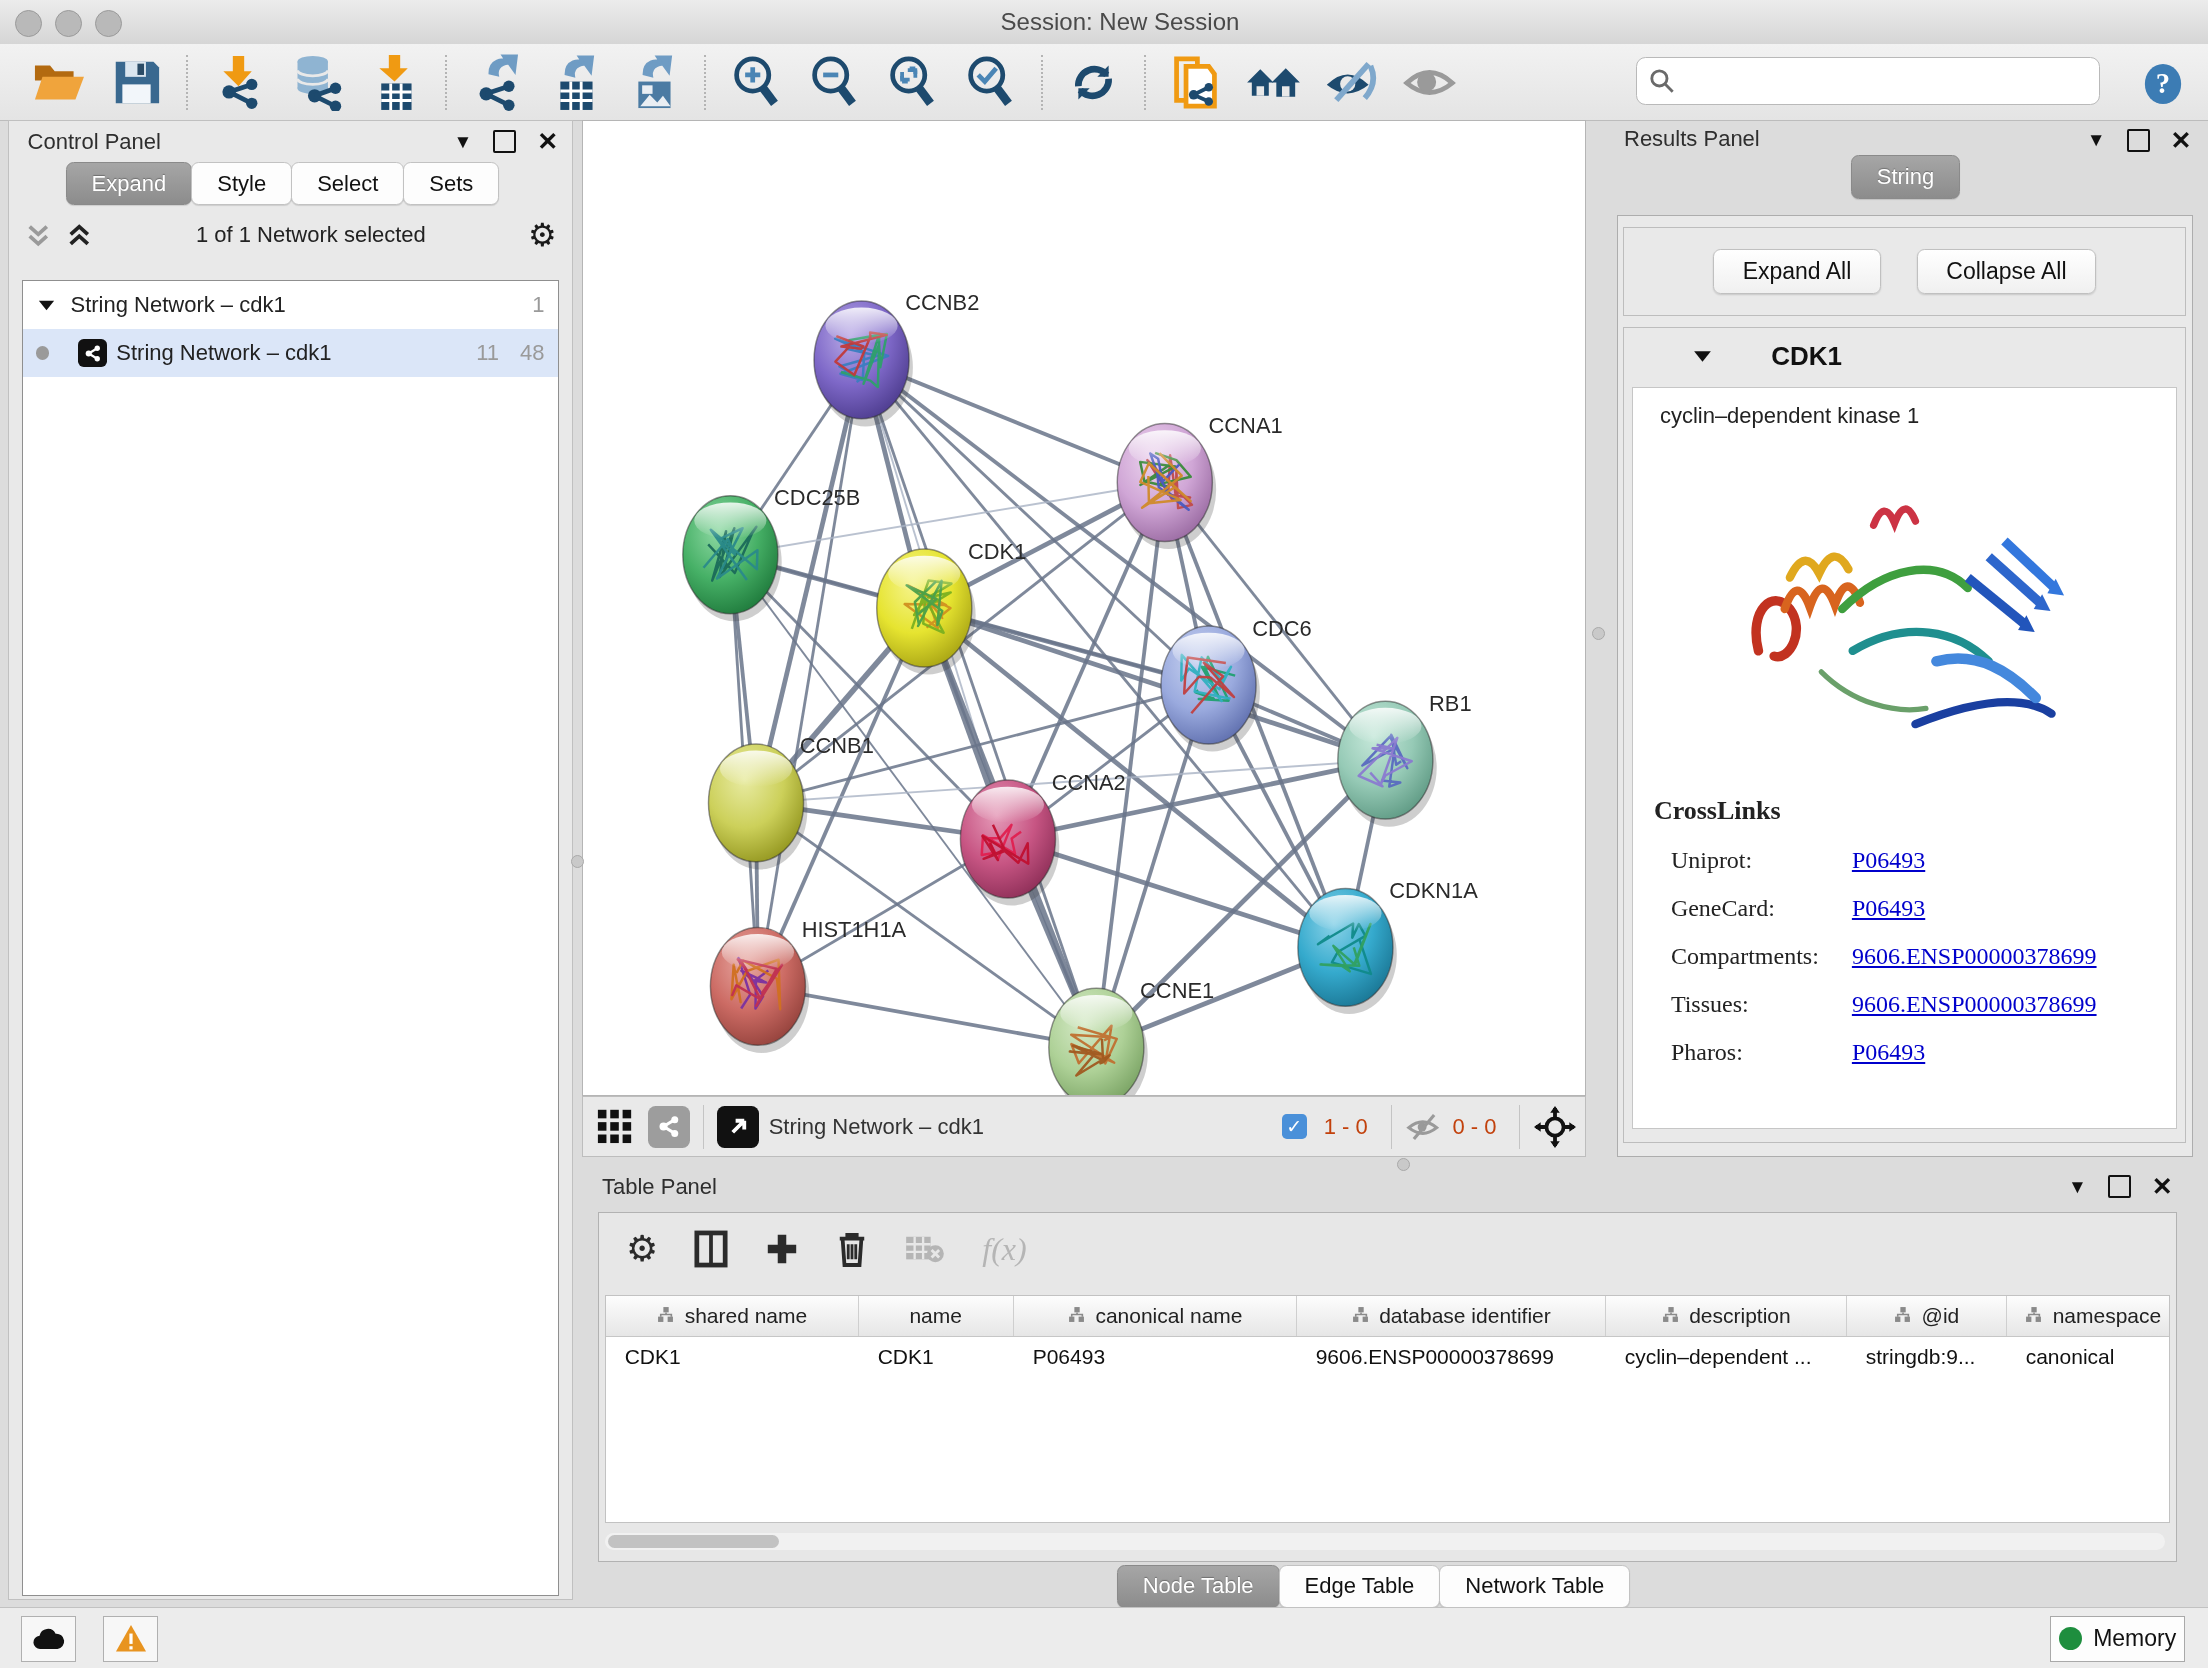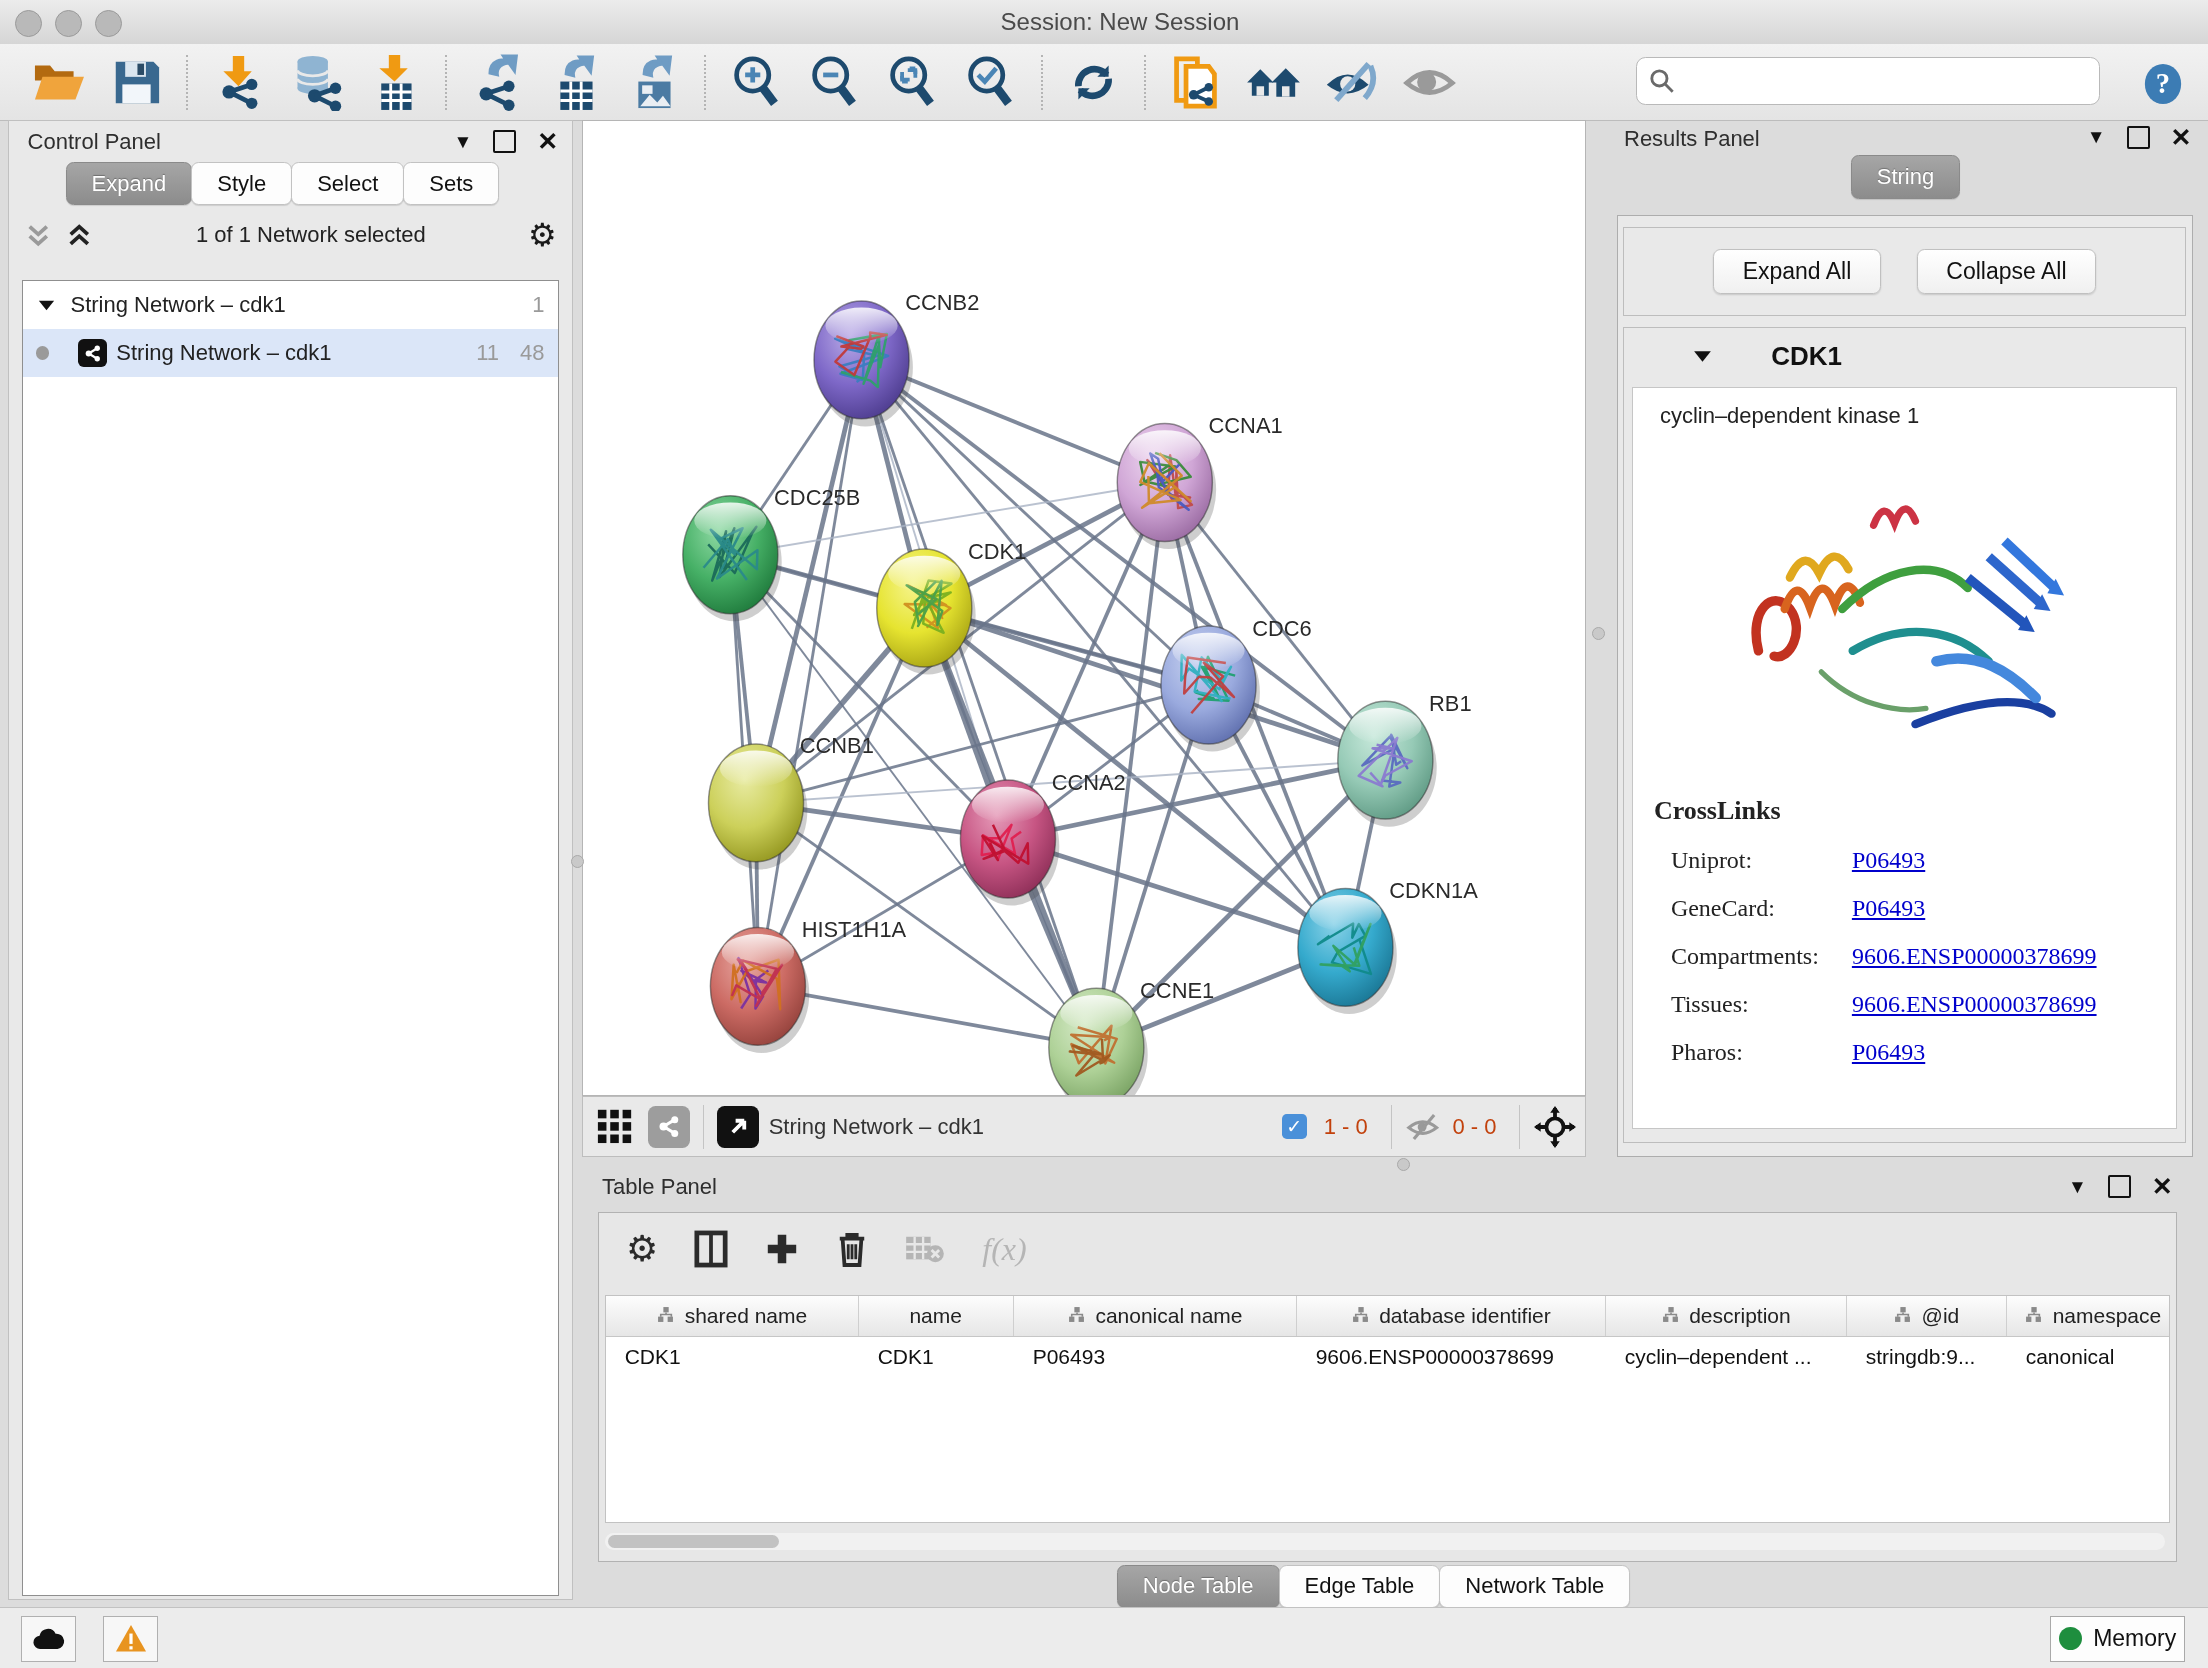--- a/index.html
+++ b/index.html
@@ -57,21 +57,21 @@
     border:1px solid #bdbdbd;box-sizing:border-box;display:flex;align-items:center;}
   .nt-sep{width:0;height:44px;border-left:1px solid #c4c4c4;margin:0 13.3px;}
   .nt-title{font-size:22px;color:#333;flex:1;margin-left:9.5px;}
   .nt-count{font-size:22px;color:#c2410c;margin:0 9.5px;}
   .checkbox{width:25px;height:25px;border-radius:4.8px;background:#4a90d9;color:#fff;font-size:19px;
     display:flex;align-items:center;justify-content:center;margin-right:7.6px;}
   .blacksq{width:42px;height:42px;border-radius:7.6px;background:#111;display:flex;align-items:center;justify-content:center;}
   .graysq{width:42px;height:42px;border-radius:7.6px;background:#9d9d9d;display:flex;align-items:center;justify-content:center;}
   
   .results-panel{position:absolute;left:1609px;top:120px;width:592px;height:1050px;}
-  .rp-head{display:flex;justify-content:space-between;align-items:flex-start;padding:5.7px 9.5px 1.9px 15px;}
+  .rp-head{display:flex;justify-content:space-between;align-items:flex-end;padding:5.7px 9.5px 1.9px 15px;}
   .rp-tabs{display:flex;justify-content:center;padding:1.9px 0 0 0;}
   .rp-box{position:absolute;left:7.6px;top:95px;width:574px;height:940px;background:#e9e9e9;border:1px solid #adadad;}
   .rp-buttons{margin:11.4px 5.7px;border:1px solid #bdbdbd;background:#e9e9e9;display:flex;justify-content:center;gap:36px;padding:21px 0;}
   .btn{background:linear-gradient(#ffffff,#f0f0f0);border:1px solid #c0c0c0;border-radius:7.6px;
     font-size:23px;padding:7.6px 28.5px;color:#111;box-shadow:0 1px 1.9px rgba(0,0,0,.15);}
   .rp-gene{margin:0 5.7px;border:1px solid #bdbdbd;background:#e9e9e9;height:814px;position:relative;}
   .rp-gene-head{display:flex;align-items:center;padding:13.3px 0 9.5px 67px;gap:57px;}
   .rp-gene-title{font-size:26px;font-weight:bold;color:#111;}
   .rp-gene-body{position:absolute;left:7.6px;top:59px;right:7.6px;bottom:13.3px;background:#fff;border:1px solid #c6c6c6;}
   .rp-desc{font-size:22px;color:#222;padding:15px 0 0 27px;}

